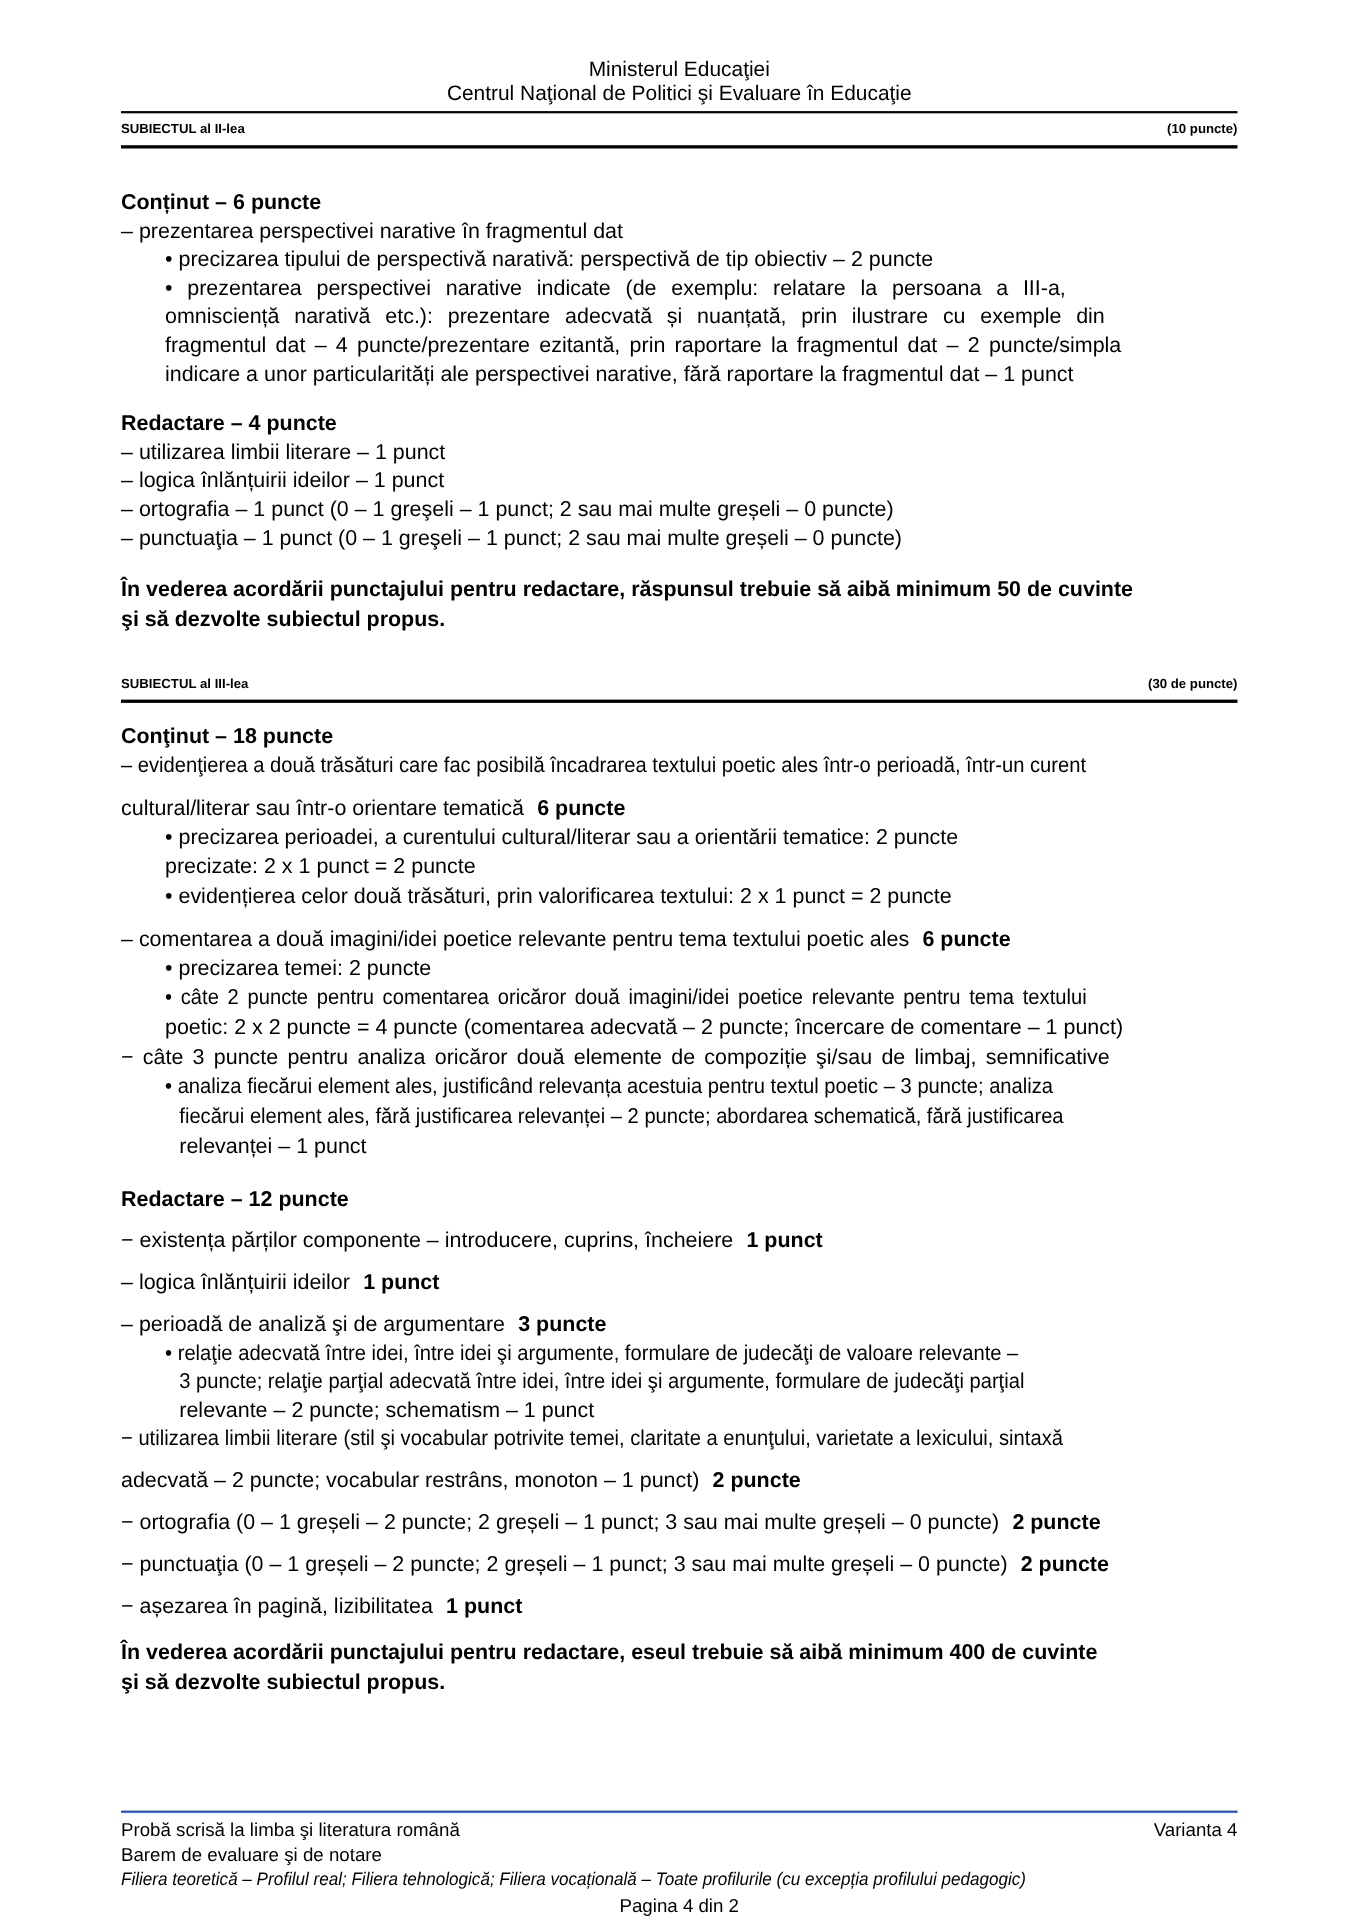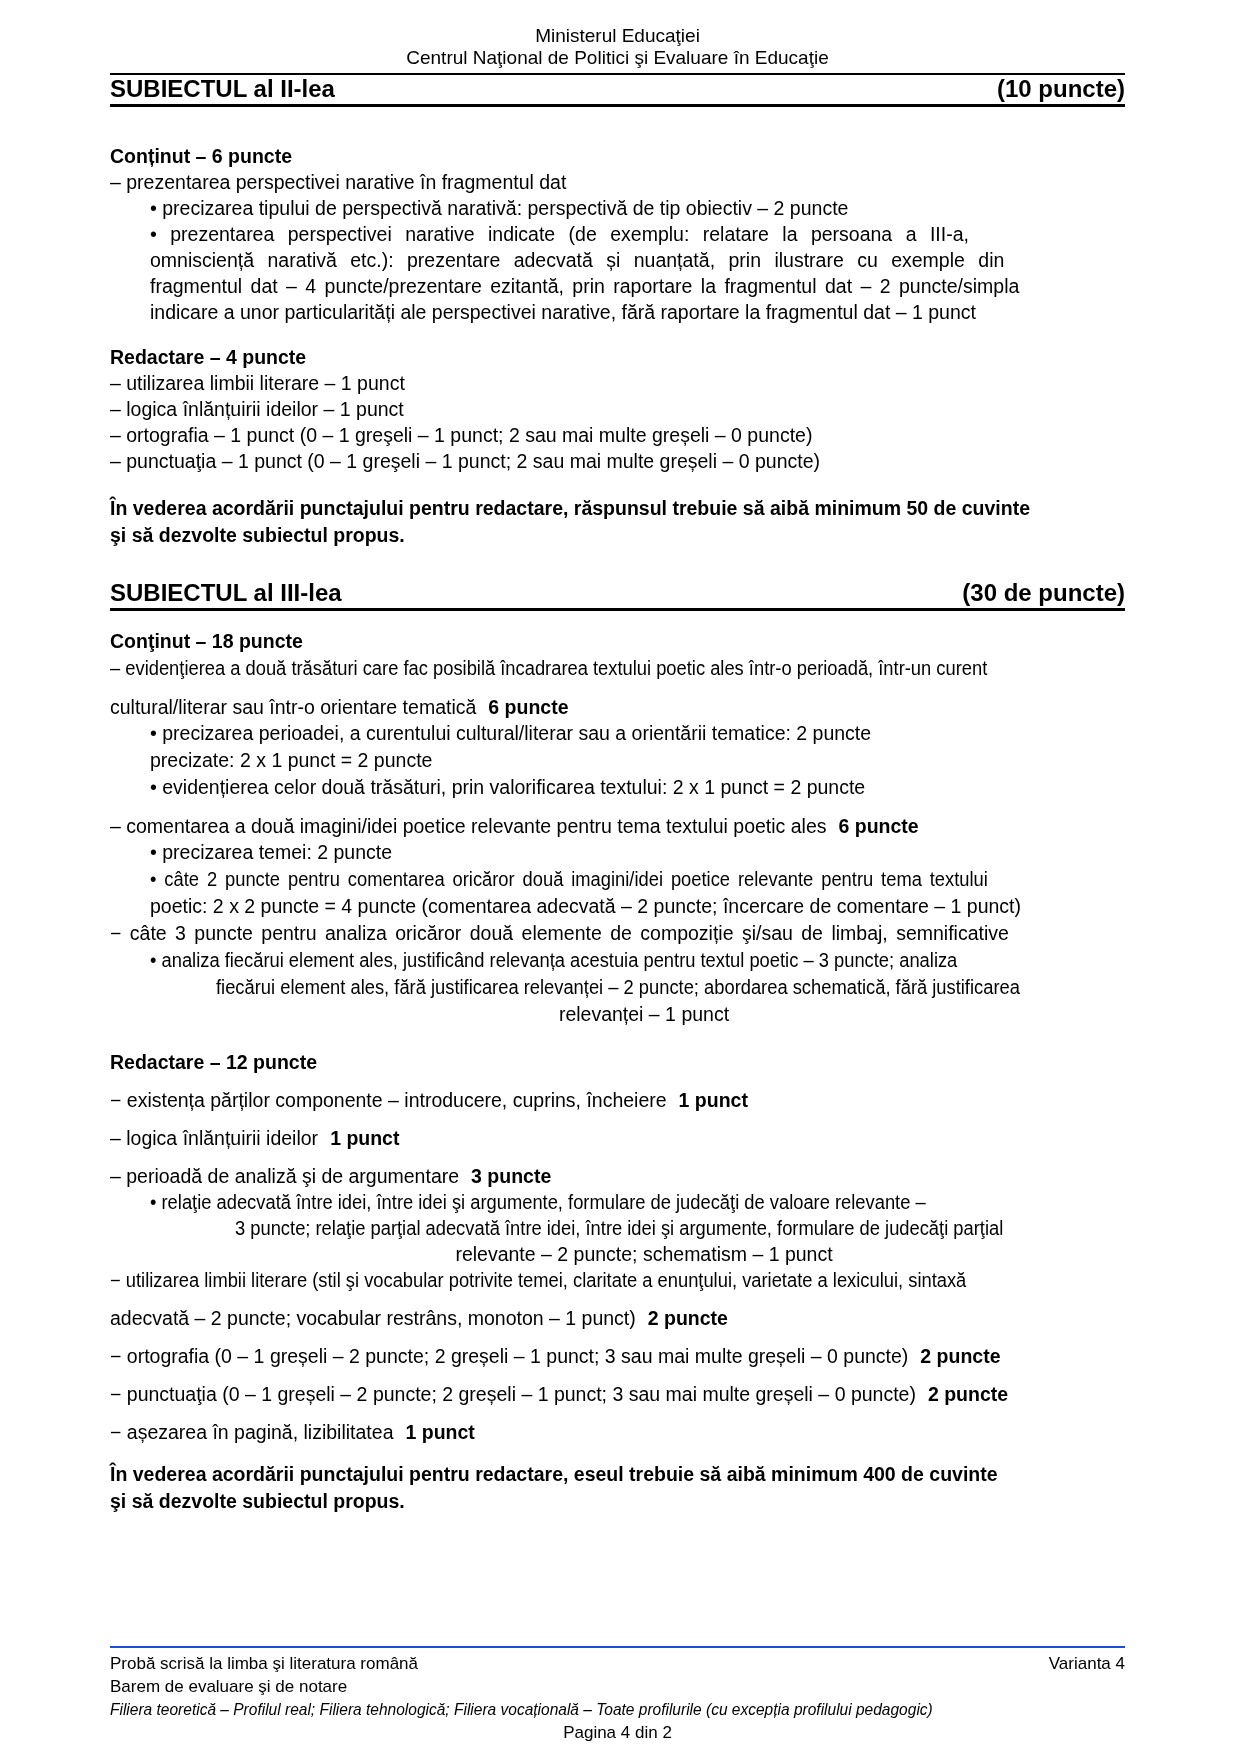--- a/index.html
+++ b/index.html
@@ -2,32 +2,32 @@
 <html><head>
 <meta charset="utf-8">
 <style>
   html,body{margin:0;padding:0;}
   body{
     width:1241px;height:1755px;position:relative;background:#ffffff;color:#000;
     font-family:"Liberation Sans", sans-serif;font-size:19.5px;
     overflow:hidden;
   }
   .doc{position:absolute;left:110px;top:0;width:1015px;}
-  .hdr{margin-top:25px;text-align:center;line-height:22px;font-size:19px;
+  .hdr{margin-top:53px;text-align:center;line-height:22px;font-size:19px;
        border-bottom:2px solid #000;padding-bottom:4px;}
   .bar{display:flex;justify-content:space-between;align-items:flex-end;
-       font-weight:700;font-size:24px;line-height:24px;
+       font-weight:700;font-size:12px;line-height:24px;
        border-bottom:3.5px solid #000;padding:2px 0 3px 0;}
   .h{font-weight:700;line-height:26px;white-space:nowrap;}
   .line{line-height:26px;white-space:nowrap;}
   .lh27{line-height:27px;}
   .row{display:flex;line-height:26px;white-space:nowrap;margin-top:12px;}
   .row .pts{font-weight:700;margin-left:12px;flex:none;}
   .ind{padding-left:40px;}
-  .ind2{padding-left:53px;text-align:center;}
+  .ind2{padding-left:53px;}
   .w3{word-spacing:3px;}
   .w8{word-spacing:8px;}
   .fit{display:inline-block;transform:scaleX(.94);transform-origin:0 50%;}
   .fitline{transform:scaleX(.94);transform-origin:0 50%;}
   .note{font-weight:700;line-height:27px;white-space:nowrap;}
   .mt-c6{margin-top:36px;}
   .mt-r4{margin-top:19px;}
   .mt-note2{margin-top:21px;}
   .mt-bar3{margin-top:30px;}
   .mt-c18{margin-top:17px;}

